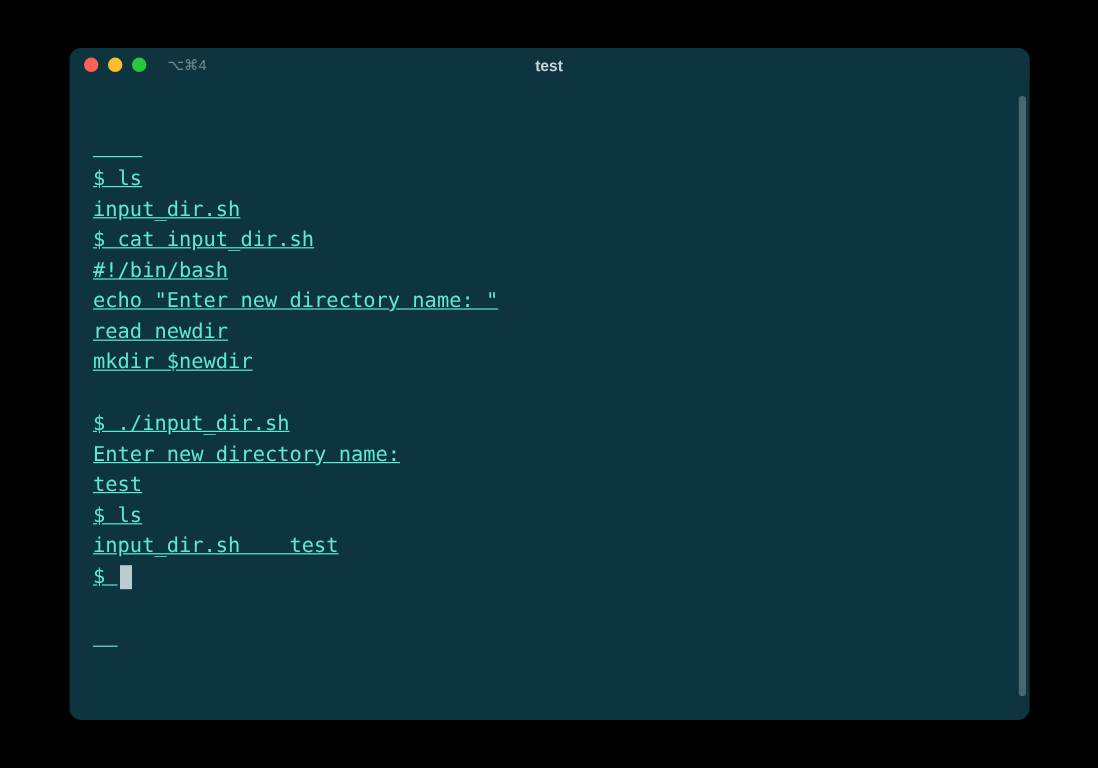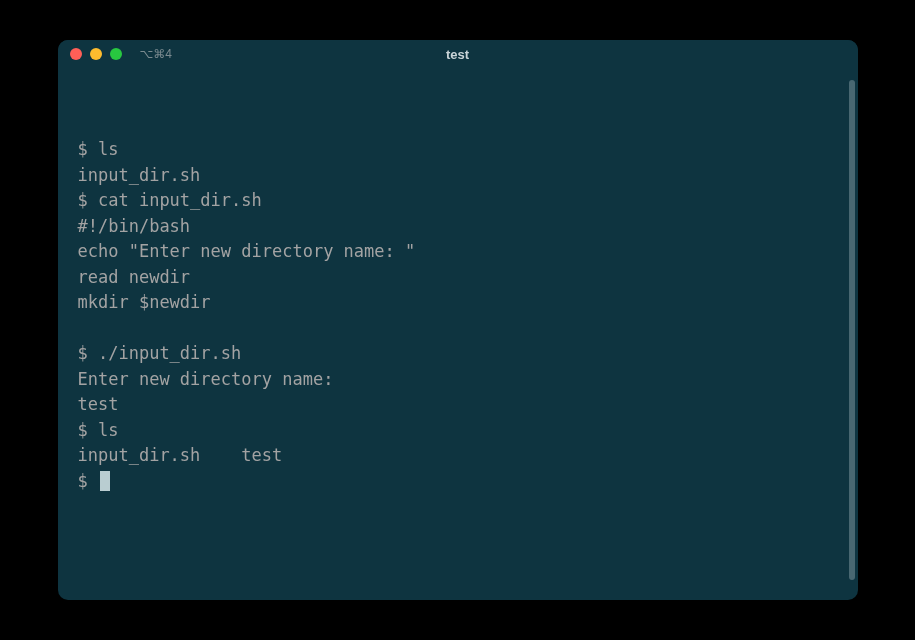--- a/index.html
+++ b/index.html
@@ -60,26 +60,27 @@
       left: 50%;
       transform: translateX(-50%);
       color: #c9d4d8;
       font-size: 13px;
       font-weight: 600;
       font-family: -apple-system, BlinkMacSystemFont, "Segoe UI", sans-serif;
     }
     .terminal-body {
       flex: 1;
       padding: 18px 20px 10px 20px;
-      color: #a3a3a3;
+      color: #5eead4;
       font-size: 17px;
       line-height: 1.5;
       white-space: pre;
       position: relative;
       overflow: hidden;
+      text-decoration: underline;
     }
     .line {
       min-height: 1.5em;
     }
     .cursor {
       display: inline-block;
       width: 10px;
       height: 20px;
       background: #b9cdd1;
       vertical-align: text-bottom;

